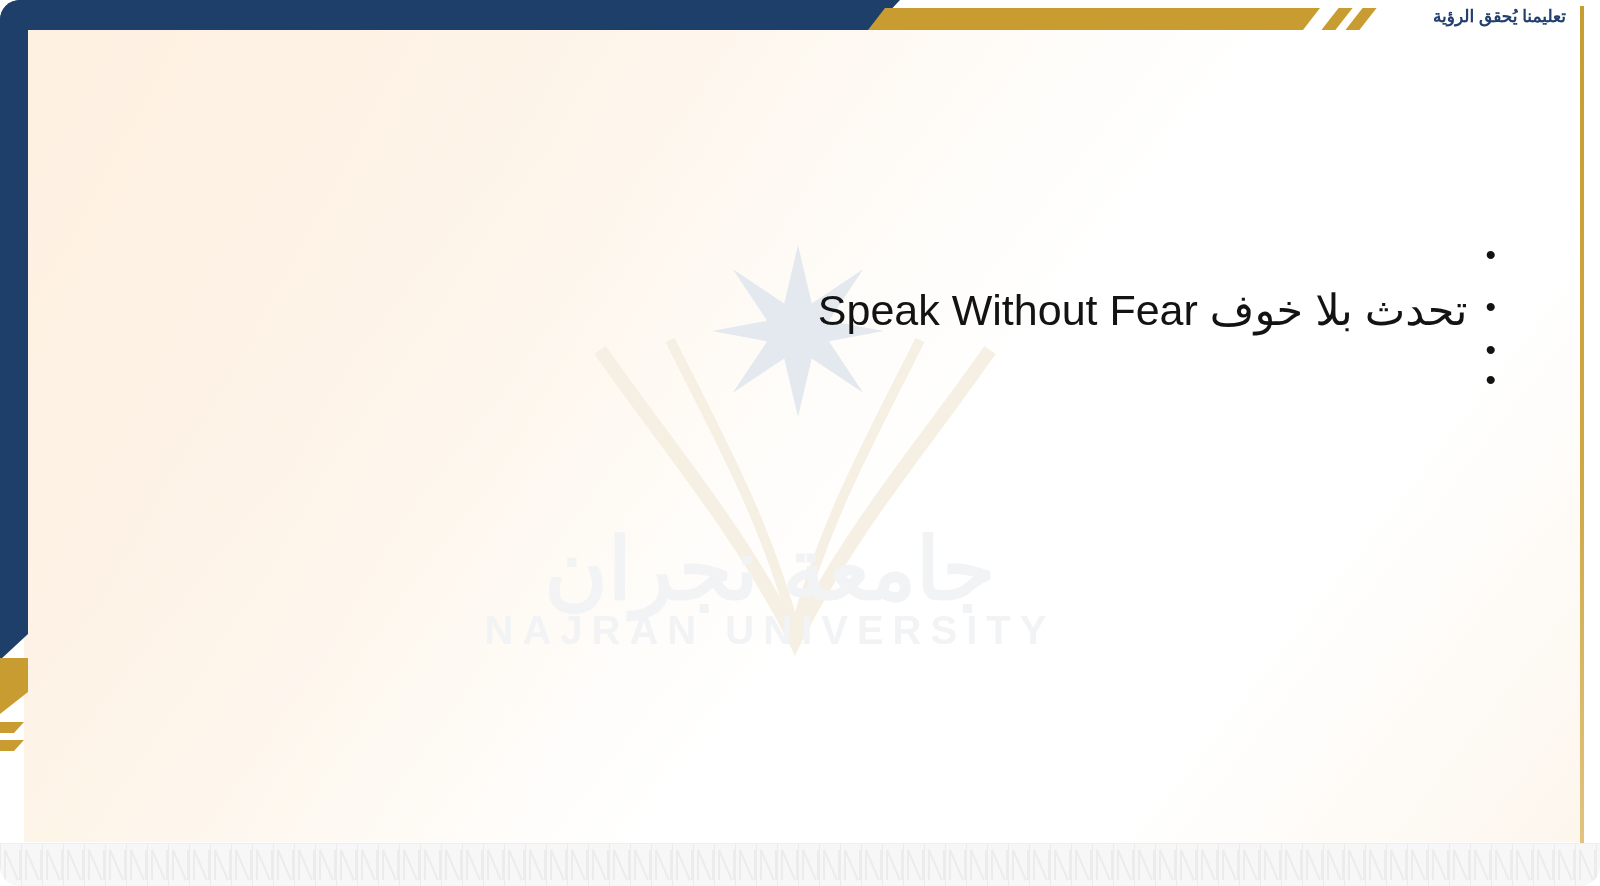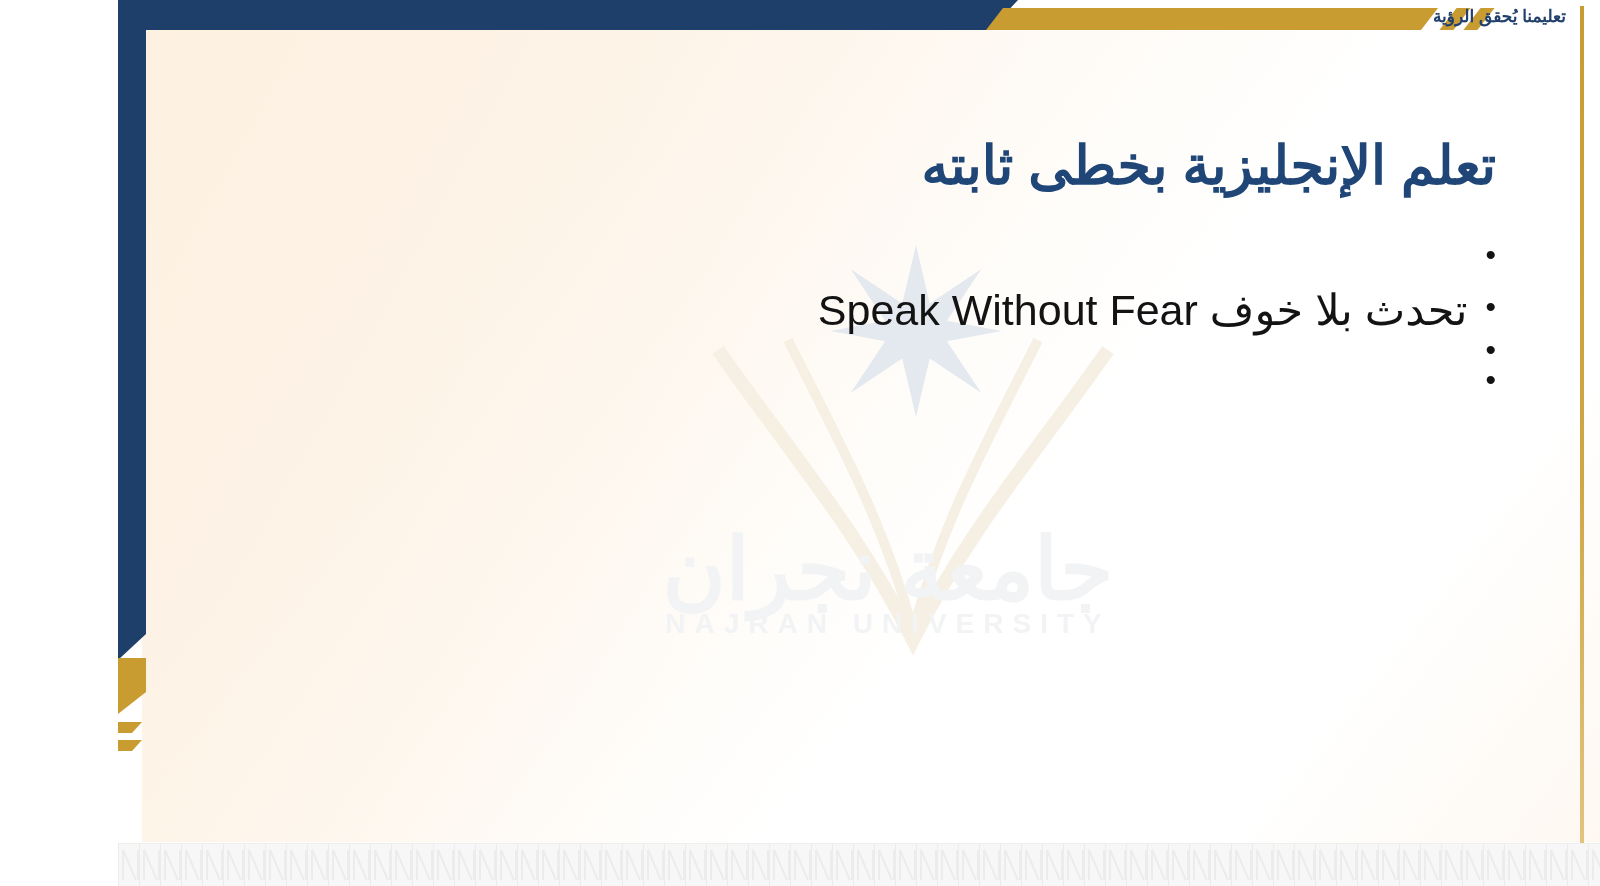--- a/index.html
+++ b/index.html
@@ -7,24 +7,25 @@
     margin: 0;
     padding: 0;
     background: #ffffff;
   }
   body {
     font-family: "Liberation Sans", sans-serif;
   }
 
   .slide {
     position: relative;
-    width: 1482px;
+    width: 1600px;
     height: 886px;
     overflow: hidden;
     background: #ffffff;
+    border-radius: 20px;
   }
 
   
   .canvas {
     position: absolute;
     left: 24px;
     top: 30px;
     width: 1556px;
     height: 812px;
     background:
@@ -158,21 +159,21 @@
     user-select: none;
   }
   .wm-logo .ar {
     font-size: 86px;
     font-weight: bold;
     color: #f2f3f5;
     letter-spacing: 6px;
     line-height: 1.05;
   }
   .wm-logo .en {
-    font-size: 28px;
+    font-size: 40px;
     font-weight: bold;
     color: #f2f3f5;
     letter-spacing: 9px;
     direction: ltr;
     margin-top: -6px;
   }
 
   
   .title {
     position: absolute;
@@ -311,21 +312,20 @@
       <path fill="none" stroke="currentColor" stroke-width="10" d="M110,10 C160,110 205,190 235,300"></path>
       <path fill="none" stroke="currentColor" stroke-width="10" d="M360,10 C310,110 265,190 235,300"></path>
     </svg>
   </div>
 
   <div class="wm-logo">
     <div class="ar">جامعة نجران</div>
     <div class="en">NAJRAN UNIVERSITY</div>
   </div>
 
-  <h1 class="title">تعلم الإنجليزية بخطى ثابته</h1>
 
   <ul class="bullets">
     <li class="bullet">
       <span class="dot">•</span>
     </li>
     <li class="bullet">
       <span class="dot">•</span>
       <span class="txt">Speak Without Fear تحدث بلا خوف</span>
     </li>
     <li class="bullet">

